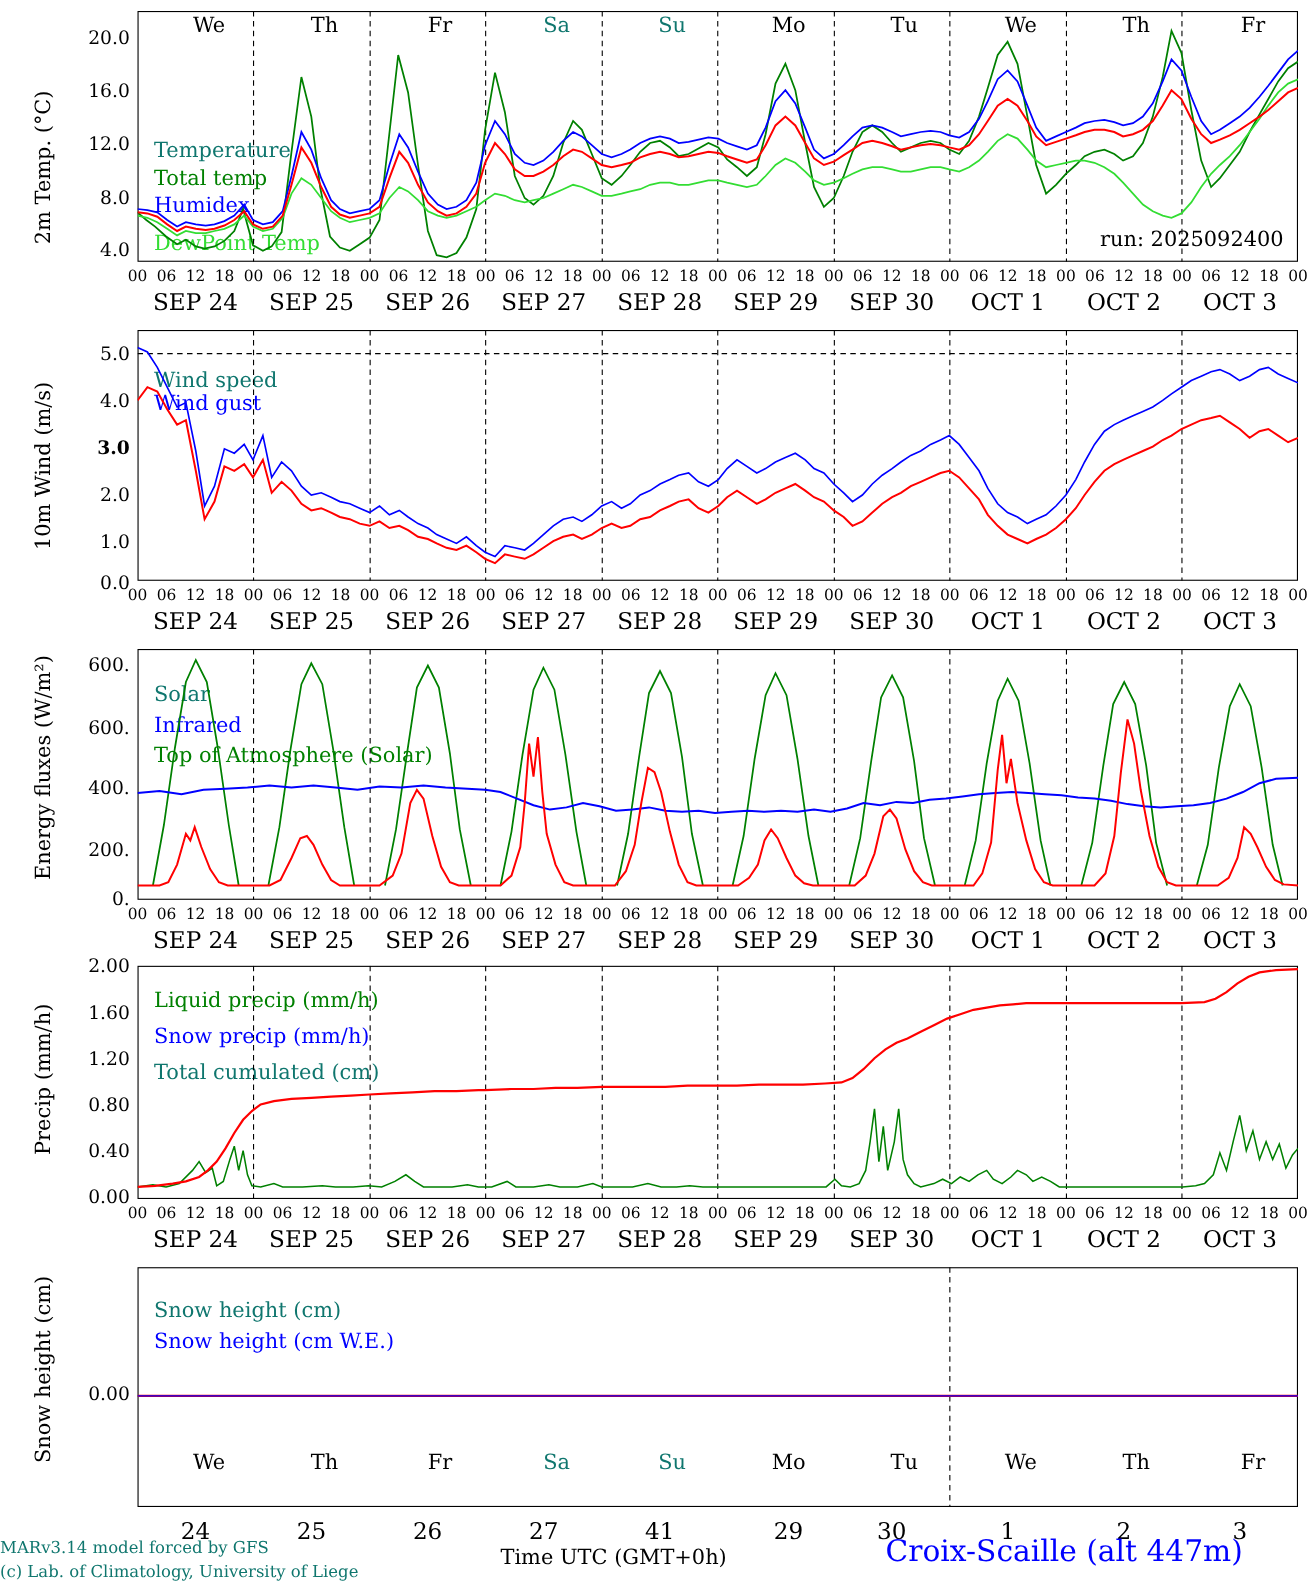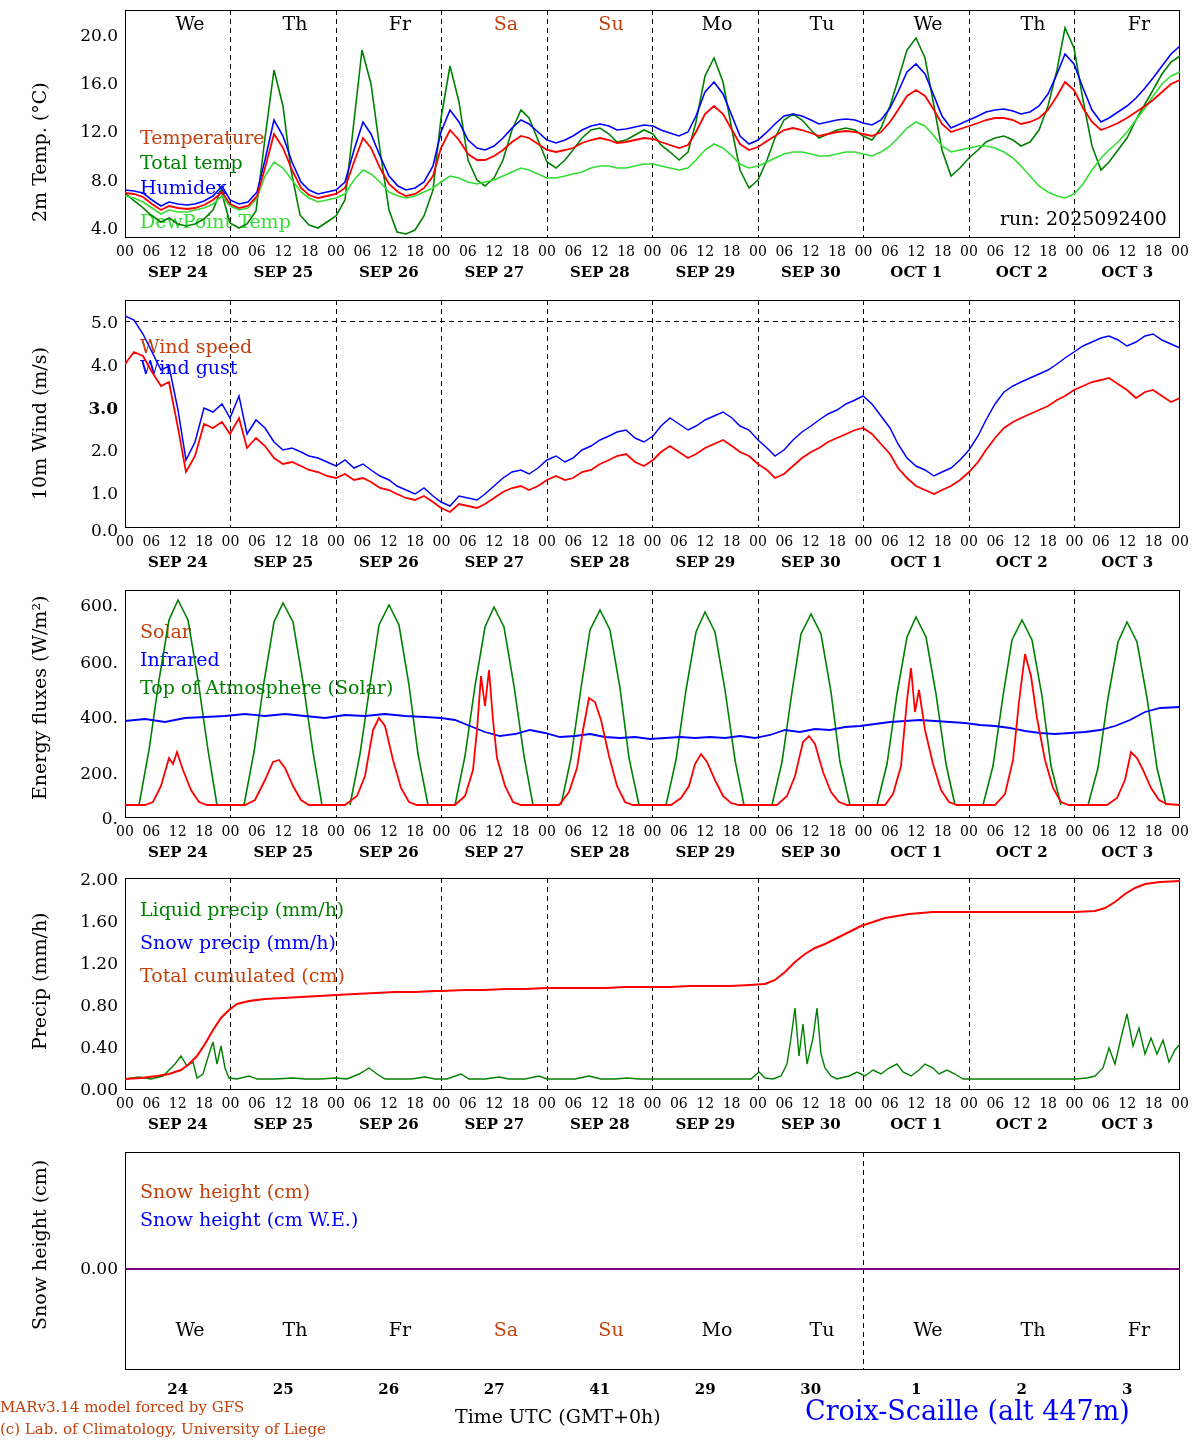--- a/index.html
+++ b/index.html
@@ -3,23 +3,23 @@
 <meta charset="utf-8">
 <style>
   html,body{margin:0;padding:0;background:#ffffff;}
   body{width:1194px;height:1440px;font-family:"DejaVu Serif",serif;color:#000;position:relative;overflow:hidden;}
   .panel{position:absolute;}
   .frame{position:absolute;border:1px solid #000;box-sizing:border-box;}
   .ylab{position:absolute;transform-origin:0 0;transform:rotate(-90deg);font-size:19px;white-space:nowrap;}
   .legend{position:absolute;font-size:19px;white-space:nowrap;}
   .ynum{position:absolute;font-size:17px;text-align:right;white-space:nowrap;}
   .tick{position:absolute;font-size:14px;text-align:center;}
-  .dlab{position:absolute;font-size:15px;text-align:center;white-space:nowrap;font-weight:bold;}
+  .dlab{position:absolute;font-size:21px;text-align:center;white-space:nowrap;}
   .dow{position:absolute;font-size:19px;text-align:center;white-space:nowrap;}
-  .red{color:#c2410c;}
+  .red{color:#0f766e;}
   .blue{color:#0000ff;}
   .green{color:#008000;}
   .lgreen{color:#33dd33;}
   .footer{position:absolute;font-size:15px;white-space:nowrap;text-align:center;}
   svg{display:block;}
 </style>
 </head>
 <body>
 
 <div class="panel">
@@ -435,21 +435,21 @@
   <div class="dow" style="left:888px;top:1318px;width:80px;">We</div>
   <div class="dow" style="left:993px;top:1318px;width:80px;">Th</div>
   <div class="dow" style="left:1099px;top:1318px;width:80px;">Fr</div>
 
   <div class="daynums" id="daynums-5" style="position:absolute;left:125px;top:1380px;">
       <div class="dlab" style="left: 27.75px; top: 0px; width: 50px;">24</div>
       <div class="dlab" style="left: 133.25px; top: 0px; width: 50px;">25</div>
       <div class="dlab" style="left: 238.75px; top: 0px; width: 50px;">26</div>
       <div class="dlab" style="left: 344.25px; top: 0px; width: 50px;">27</div>
       <div class="dlab" style="left: 449.75px; top: 0px; width: 50px;">41</div>
-      <div class="dlab" style="left: 555.25px; top: 0px; width: 50px;">29</div>
+      <div class="dlab" style="left: 555.25px; top: 0px; width: 50px; text-align: right;">29</div>
       <div class="dlab" style="left: 660.75px; top: 0px; width: 50px;">30</div>
       <div class="dlab" style="left: 766.25px; top: 0px; width: 50px;">1</div>
       <div class="dlab" style="left: 871.75px; top: 0px; width: 50px;">2</div>
       <div class="dlab" style="left: 977.25px; top: 0px; width: 50px;">3</div>
     </div>
 </div>
 
 <div class="footer red" style="left:0px;top:1398px;">MARv3.14 model forced by GFS</div>
 <div class="footer red" style="left:0px;top:1420px;">(c) Lab. of Climatology, University of Liege</div>
 <div class="footer" style="left:455px;top:1405px;font-size:19px;">Time UTC (GMT+0h)</div>

